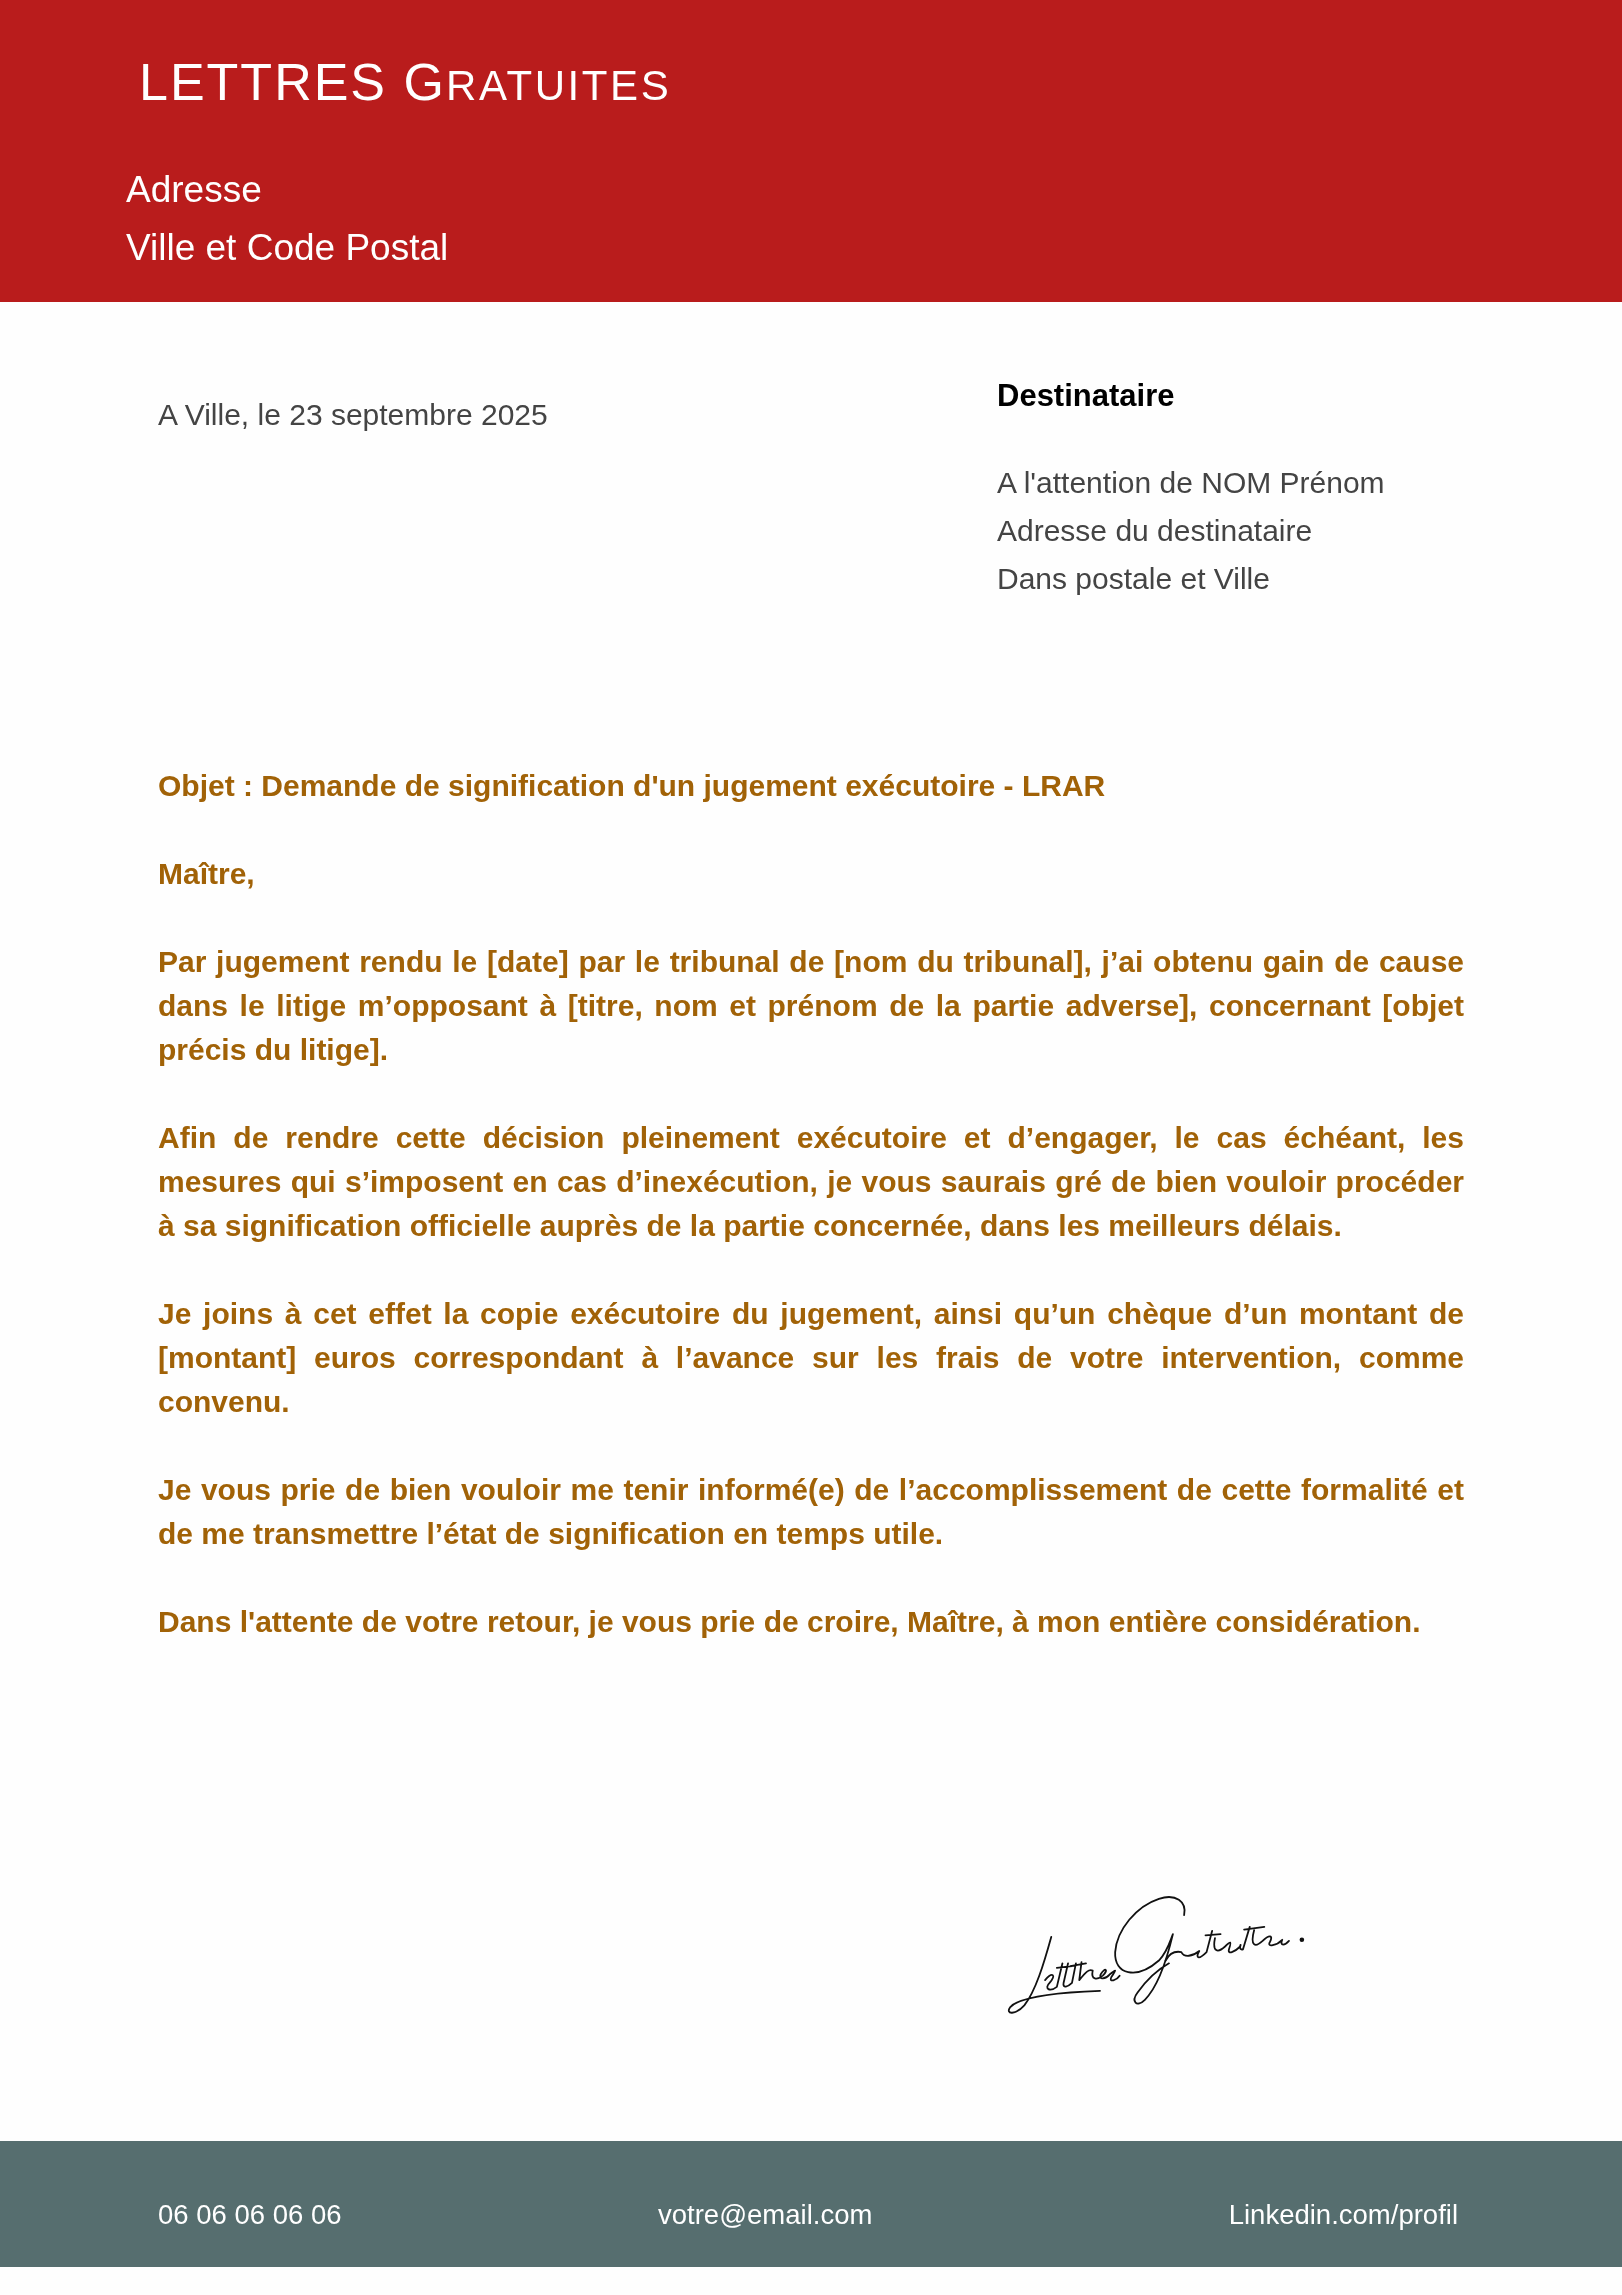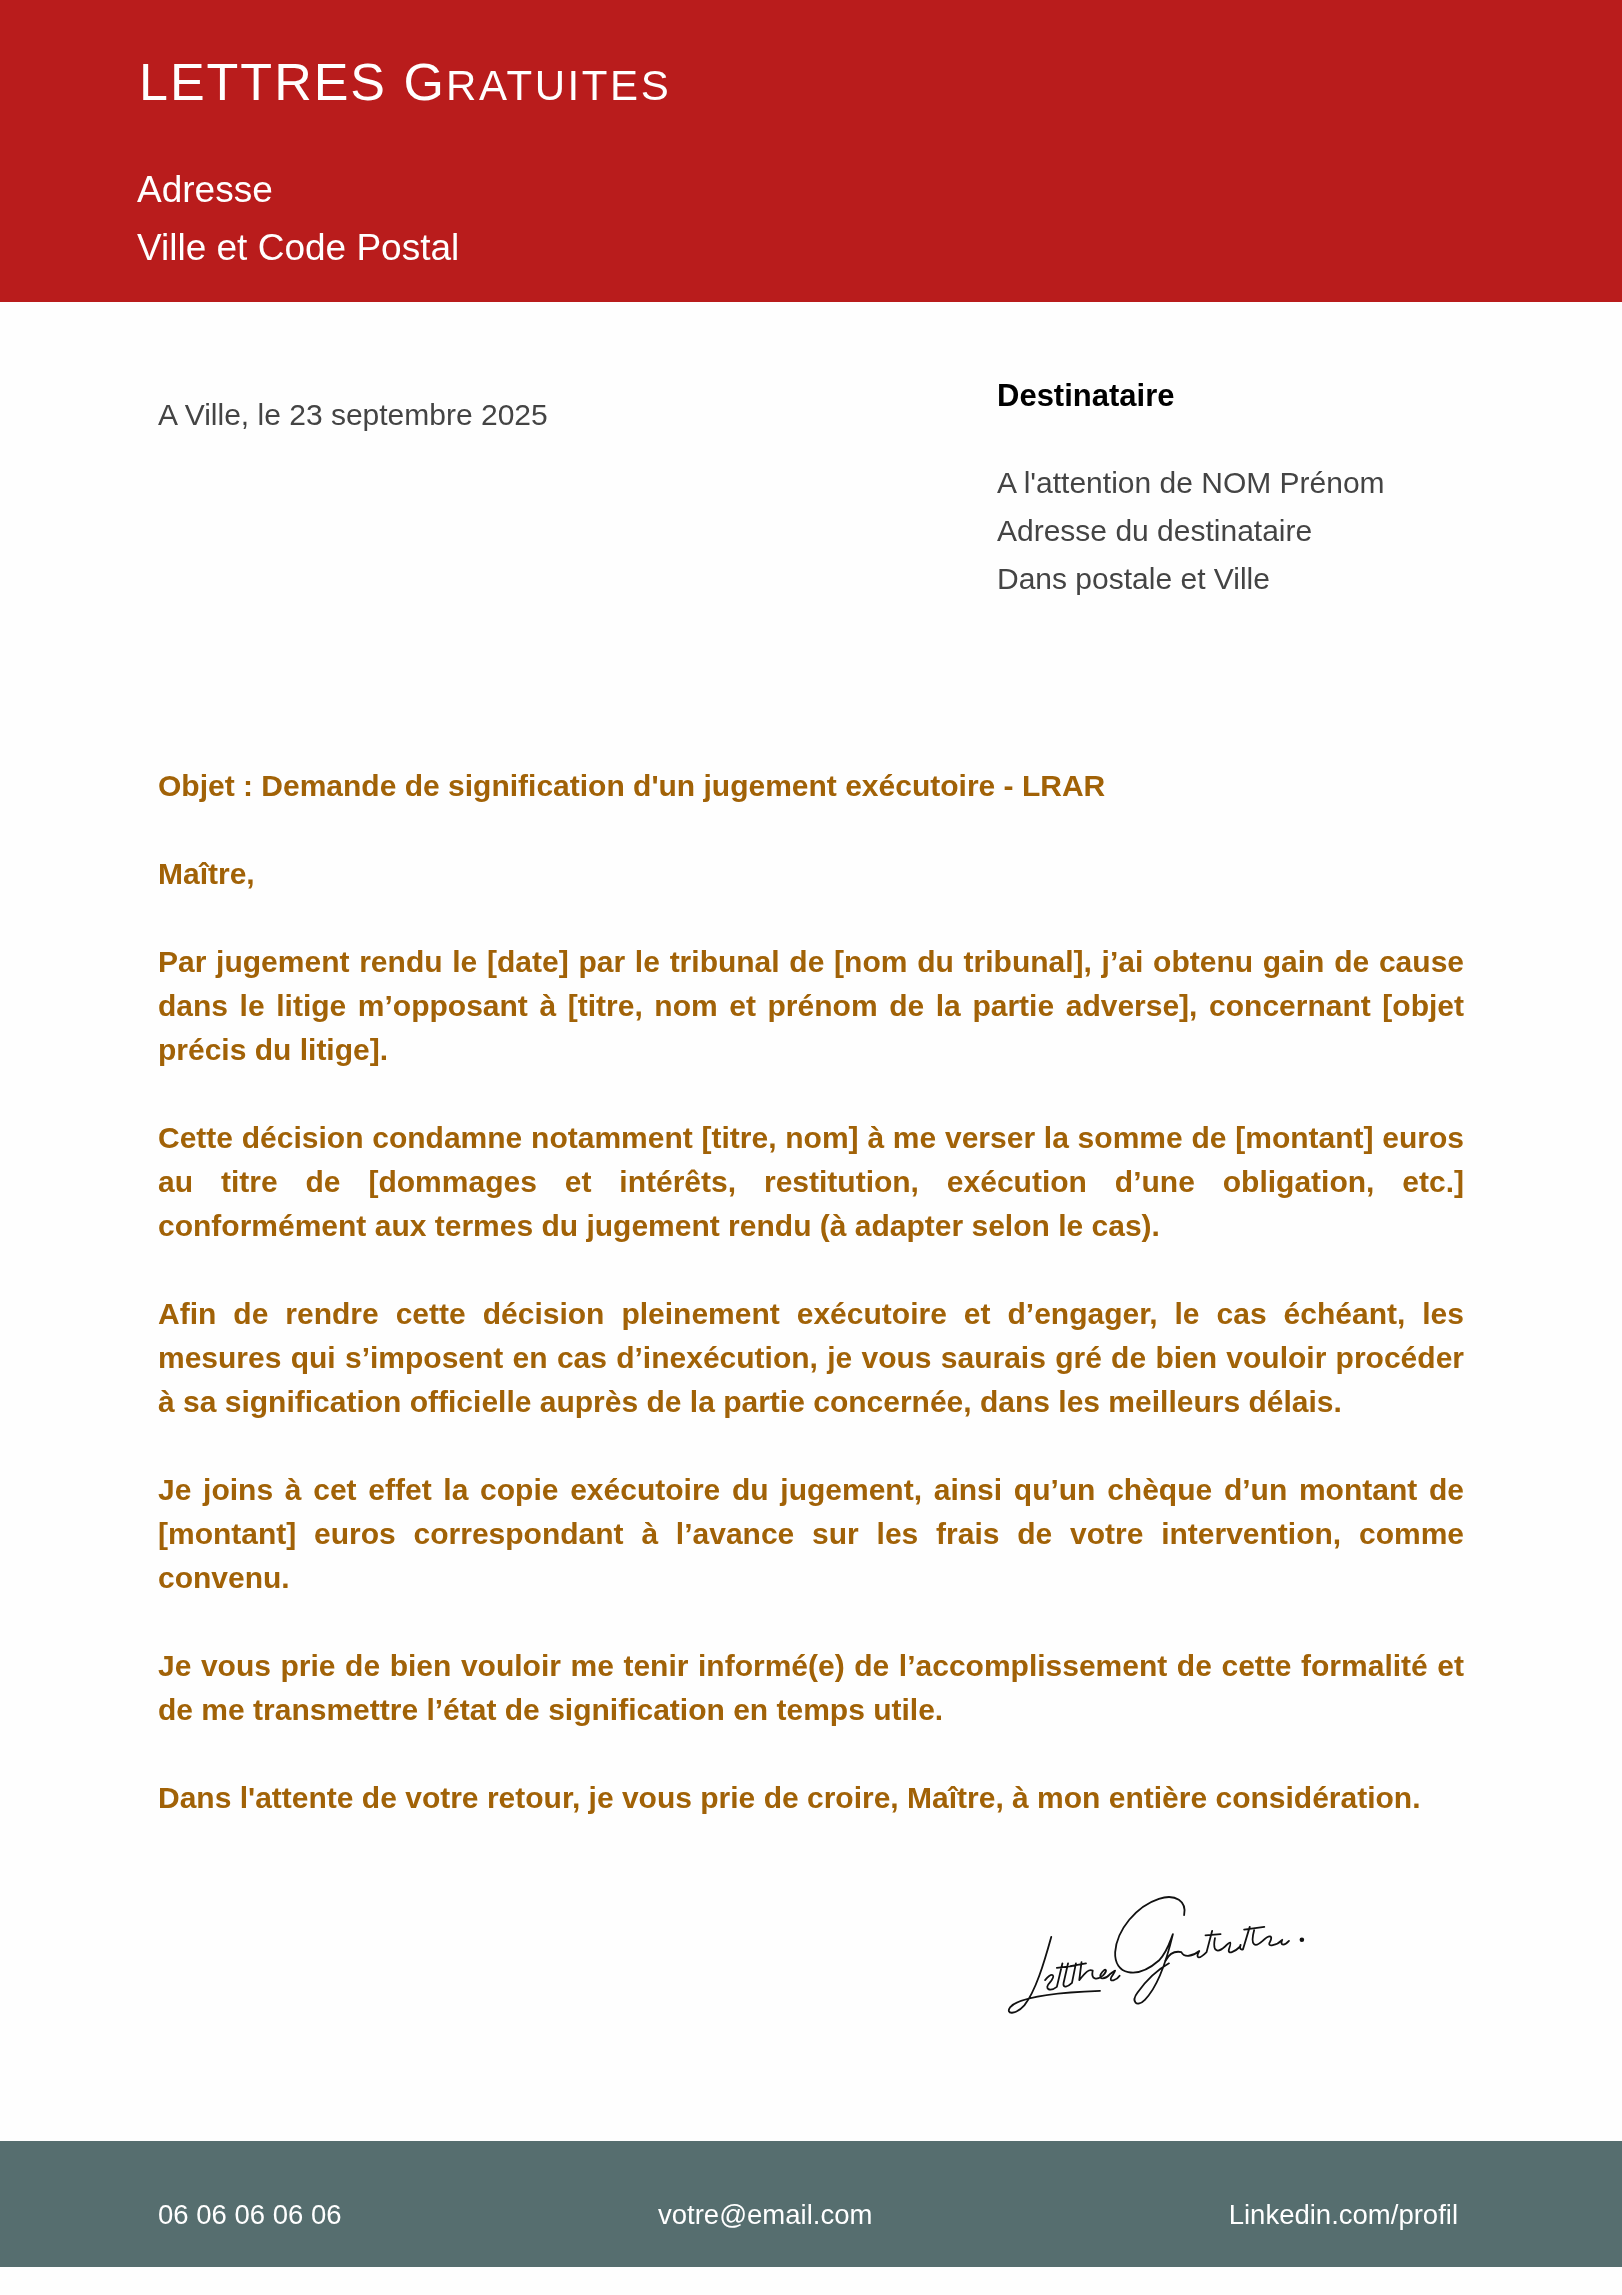--- a/index.html
+++ b/index.html
@@ -11,21 +11,21 @@
   .header {
     position: absolute; left: 0; top: 0; width: 1623px; height: 302px;
     background: #b91c1c; color: #ffffff;
   }
   .brand {
     position: absolute; left: 139px; top: 56px;
     font-size: 52px; letter-spacing: 2px; line-height: 1; white-space: nowrap;
   }
   .brand .small-caps { font-size: 42px; letter-spacing: 2.6px; }
   .sender-line {
-    position: absolute; left: 137px; font-size: 37px; line-height: 1; white-space: nowrap; text-align: center;
+    position: absolute; left: 126px; font-size: 37px; line-height: 1; white-space: nowrap; text-align: center;
   }
   .sender-line.l1 { top: 171px; }
   .sender-line.l2 { top: 229px; }
 
   .date {
     position: absolute; left: 158px; top: 400px;
     font-size: 30px; color: #444444; white-space: nowrap; line-height: 1;
   }
   .recipient { position: absolute; left: 997px; top: 380px; }
   .recipient-title {
@@ -76,21 +76,20 @@
   <div class="recipient-title">Destinataire</div>
   <div class="recipient-line">A l'attention de NOM Prénom</div>
   <div class="recipient-line">Adresse du destinataire</div>
   <div class="recipient-line">Dans postale et Ville</div>
 </div>
 
 <div class="letter-body">
   <p class="single">Objet : Demande de signification d'un jugement exécutoire - LRAR</p>
   <p class="single">Maître,</p>
   <p>Par jugement rendu le [date] par le tribunal de [nom du tribunal], j’ai obtenu gain de cause dans le litige m’opposant à [titre, nom et prénom de la partie adverse], concernant [objet précis du litige].</p>
-  <p>Cette décision condamne notamment [titre, nom] à me verser la somme de [montant] euros au titre de [dommages et intérêts, restitution, exécution d’une obligation, etc.] conformément aux termes du jugement rendu (à adapter selon le cas).</p>
   <p>Afin de rendre cette décision pleinement exécutoire et d’engager, le cas échéant, les mesures qui s’imposent en cas d’inexécution, je vous saurais gré de bien vouloir procéder à sa signification officielle auprès de la partie concernée, dans les meilleurs délais.</p>
   <p>Je joins à cet effet la copie exécutoire du jugement, ainsi qu’un chèque d’un montant de [montant] euros correspondant à l’avance sur les frais de votre intervention, comme convenu.</p>
   <p>Je vous prie de bien vouloir me tenir informé(e) de l’accomplissement de cette formalité et de me transmettre l’état de signification en temps utile.</p>
   <p class="single">Dans l'attente de votre retour, je vous prie de croire, Maître, à mon entière considération.</p>
 </div>
 
 <div class="signature">
   <svg viewBox="0 0 620 280">
     <title>Lettres Gratuites.</title>
     <g fill="none" stroke="#111" stroke-width="3.2" stroke-linecap="round" stroke-linejoin="round">

